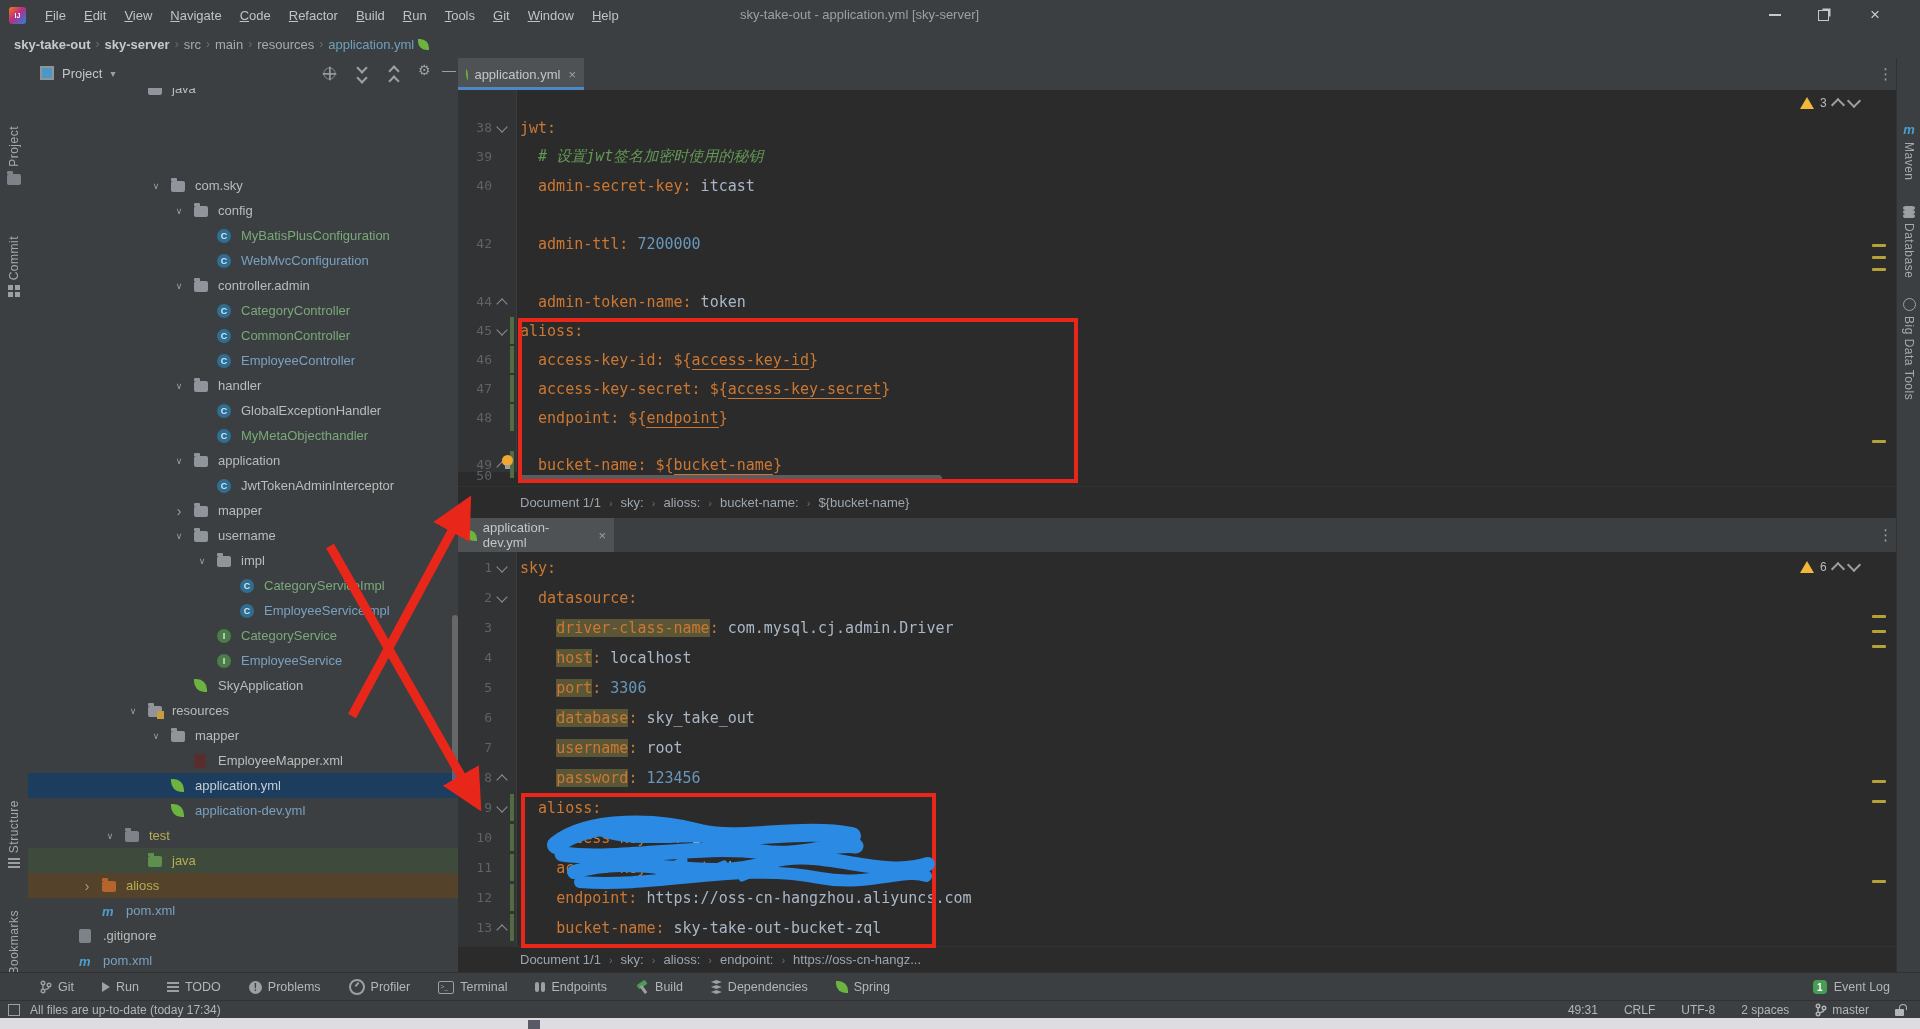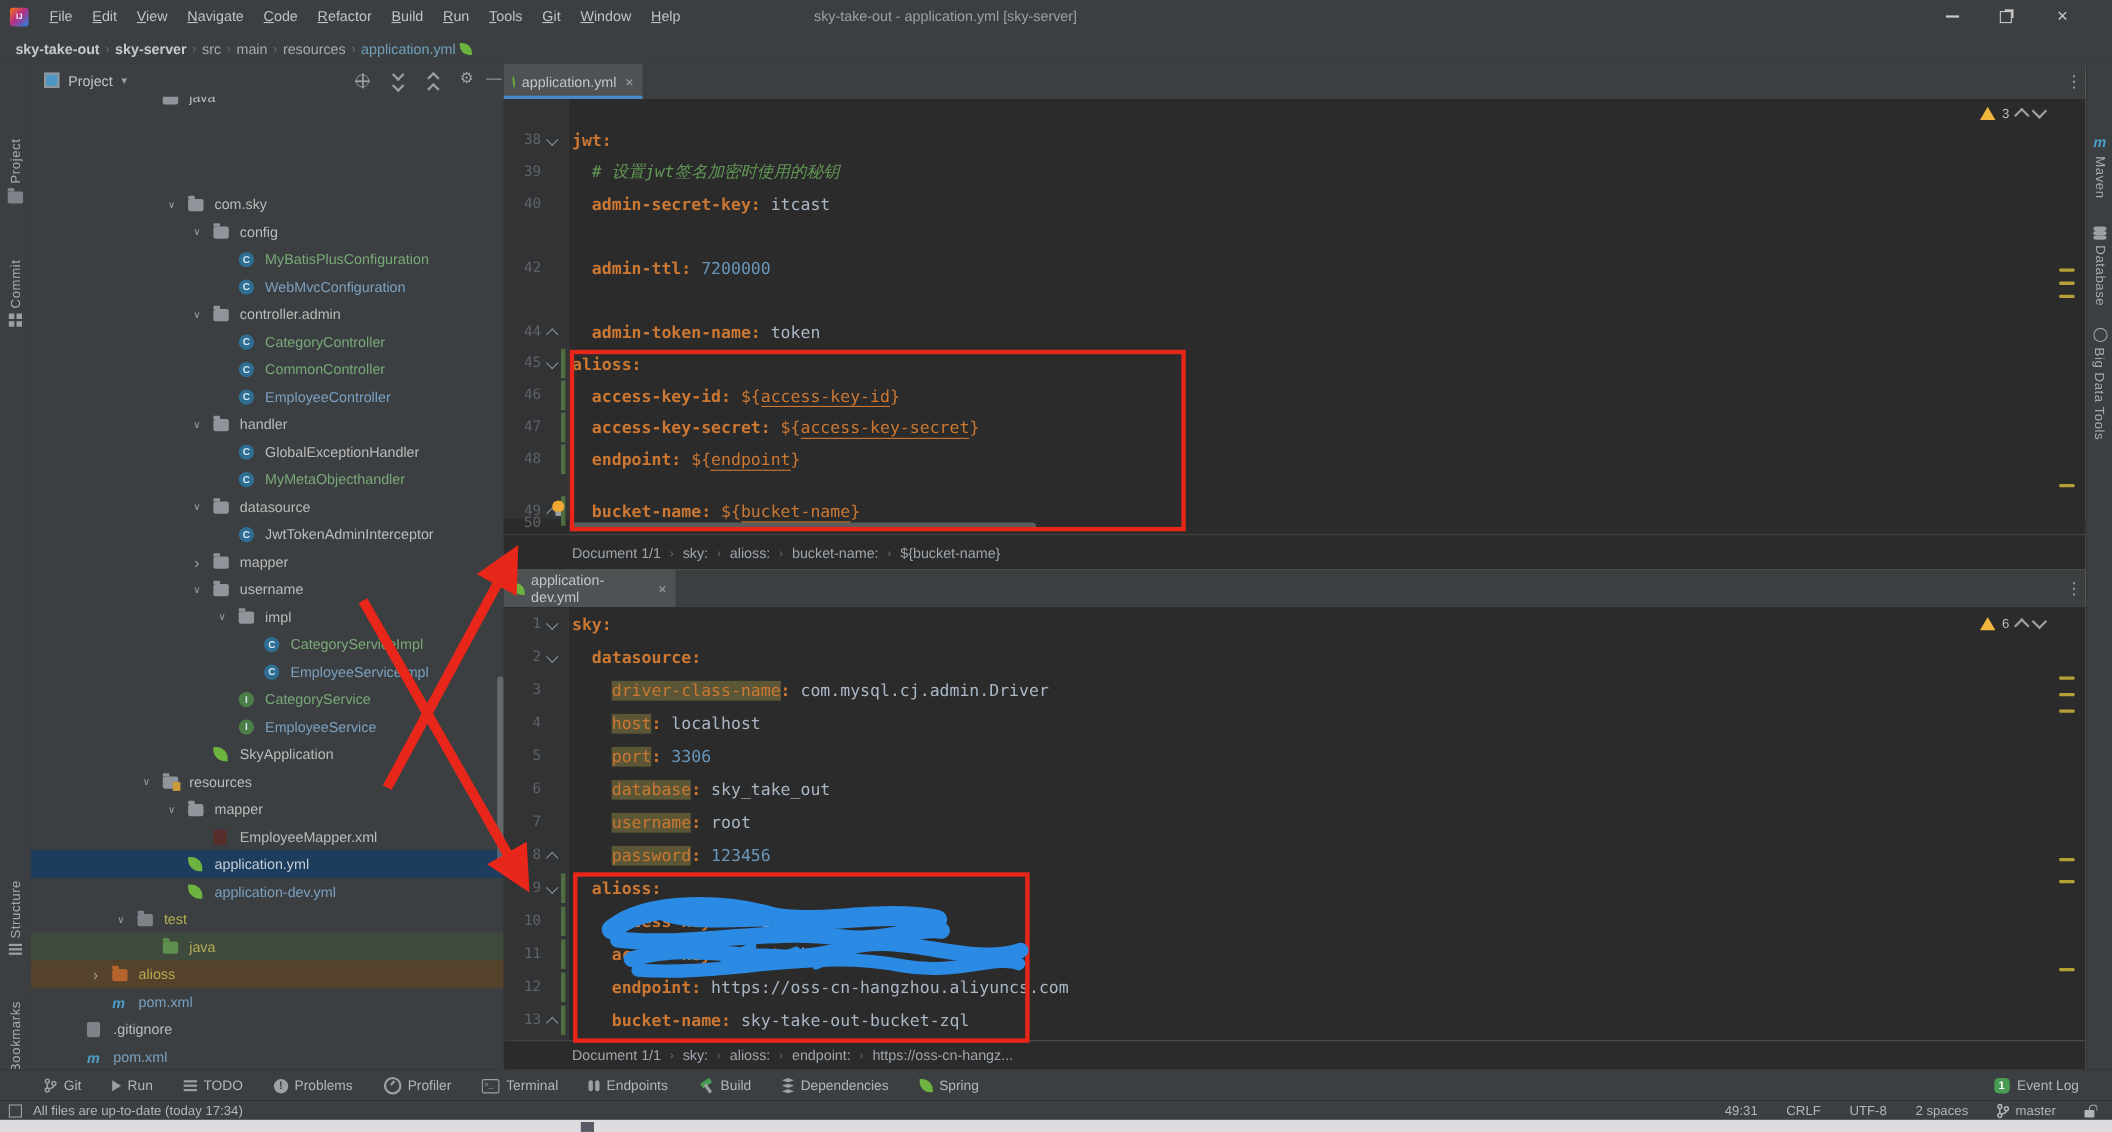--- a/index.html
+++ b/index.html
@@ -1,16 +1,16 @@
 <!DOCTYPE html>
 <html><head>
 <meta charset="utf-8">
 <style>
   html,body{margin:0;padding:0;background:#1e1e1e;}
-  #app{position:relative;width:1920px;height:1029px;overflow:hidden;background:#fef9c3;
+  #app{position:relative;width:1920px;height:1029px;overflow:hidden;background:#0369a1;
        font-family:"Liberation Sans",sans-serif;color:#bbbbbb;-webkit-font-smoothing:antialiased;}
   .abs{position:absolute;}
   
   .titlebar{left:0;top:0;width:1920px;height:30px;background:#3c3f41;border-bottom:1px solid #323232;
             display:flex;align-items:center;}
   .logo{width:17px;height:17px;margin:0 10px 0 9px;border-radius:3px;
         background:linear-gradient(135deg,#f97a12,#b92d82 45%,#2086e4);display:flex;align-items:center;justify-content:center;
         color:#fff;font-size:7px;font-weight:bold;}
   .menu-item{font-size:13px;color:#bfc2c6;padding:0 9px;cursor:default;display:inline-block;}
   .menu-item::first-letter{text-decoration:underline;}
@@ -62,21 +62,21 @@
   .tab-underline{position:absolute;left:0;bottom:0;height:3px;background:#4a88c7;}
   .editor{background:#2b2b2b;overflow:hidden;}
   .gutterbg{position:absolute;left:0;top:0;width:58px;height:100%;background:#313335;border-right:1px solid #3a3d3f;}
   .code-row{position:absolute;left:0;width:1438px;height:29px;display:flex;align-items:center;
             font-family:"DejaVu Sans Mono",monospace;font-size:15px;white-space:pre;}
   .ln{position:absolute;left:0;width:34px;text-align:right;color:#606366;font-size:13px;font-family:"DejaVu Sans Mono",monospace;}
   .chgbar{position:absolute;left:52px;top:1px;width:4px;height:27px;background:#516b42;}
   .foldm{position:absolute;left:40px;top:10px;width:7px;height:7px;border-right:1.5px solid #8b9196;border-bottom:1.5px solid #8b9196;transform:rotate(45deg);}
   .foldm.end{transform:rotate(-135deg);top:13px;}
   .codetext{position:absolute;left:62px;}
-  .sk{color:#cc7832;font-weight:bold;} .ss{color:#a9b7c6;} .sn{color:#6897bb;} .sc{color:#629755;font-style:italic;}
+  .sk{color:#cc7832;} .ss{color:#a9b7c6;} .sn{color:#6897bb;} .sc{color:#629755;font-style:italic;}
   .sd{color:#cc7832;} .su{color:#cc7832;border-bottom:1px solid #cc7832;}
   .shk{color:#cc7832;background:#5b5635;}
   .bulb{position:absolute;left:44px;top:5px;width:11px;height:11px;border-radius:50%;background:#f0a732;}
   .bulb::after{content:"";position:absolute;left:3px;top:10px;width:5px;height:4px;background:#9da0a3;}
   .hscroll{position:absolute;height:7px;border-radius:4px;background:#5a5d5f;}
   .crumbbar{background:#2b2b2b;border-top:1px solid #323232;display:flex;align-items:center;font-size:13px;color:#9da5ad;}
   .crumbbar .sep{color:#6a6d70;margin:0 8px;font-size:11px;}
   .warnwidget{position:absolute;display:flex;align-items:center;gap:6px;font-size:12px;color:#bbbbbb;}
   .warn-tri{width:0;height:0;border-left:7px solid transparent;border-right:7px solid transparent;border-bottom:12px solid #f2b63c;position:relative;}
   .chev-ud{width:8px;height:8px;border-right:2px solid #9da0a3;border-bottom:2px solid #9da0a3;display:inline-block;}
@@ -352,21 +352,21 @@
           <span class="t-ico" style="left: 189px;">
             <div class="badge-circ cls-c">C</div>
           </span>
           <span class="t-label c-g" style="left: 213px;">MyMetaObjecthandler</span>
         </div>
         <div class="tree-row" style="top: 360px;">
           <span class="chev" style="left: 146px; font-size: 9px;">∨</span>
           <span class="t-ico" style="left: 166px;">
             <div class="fo"></div>
           </span>
-          <span class="t-label c-w" style="left: 190px;">datasource</span>
+          <span class="t-label c-w" style="left: 190px;">application</span>
         </div>
         <div class="tree-row" style="top: 385px;">
           <span class="t-ico" style="left: 189px;">
             <div class="badge-circ cls-c">C</div>
           </span>
           <span class="t-label c-w" style="left: 213px;">JwtTokenAdminInterceptor</span>
         </div>
         <div class="tree-row" style="top: 410px;">
           <span class="chev" style="left: 146px; font-size: 14px;">›</span>
           <span class="t-ico" style="left: 166px;">

